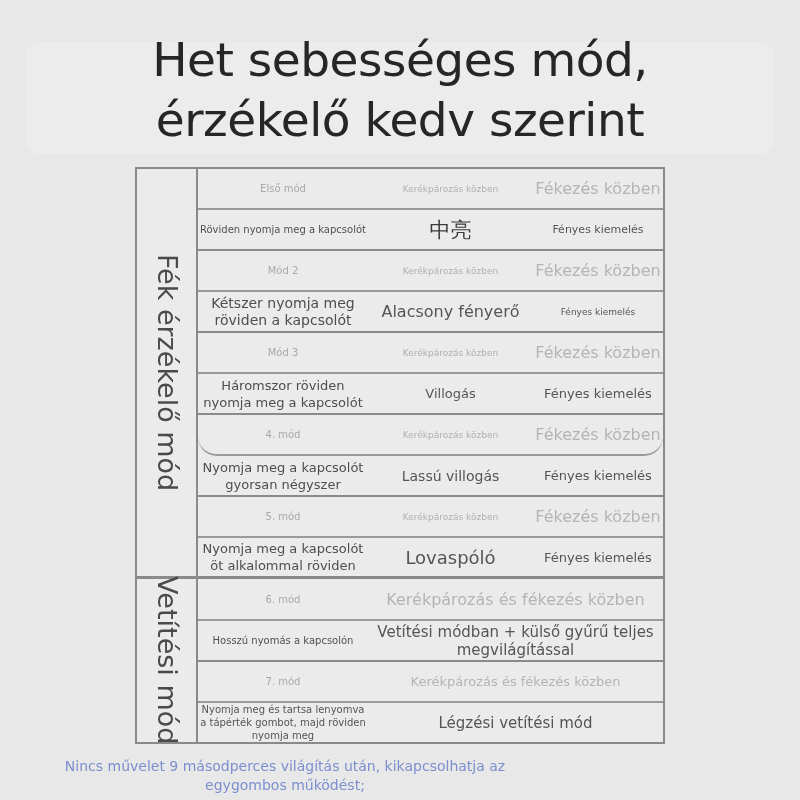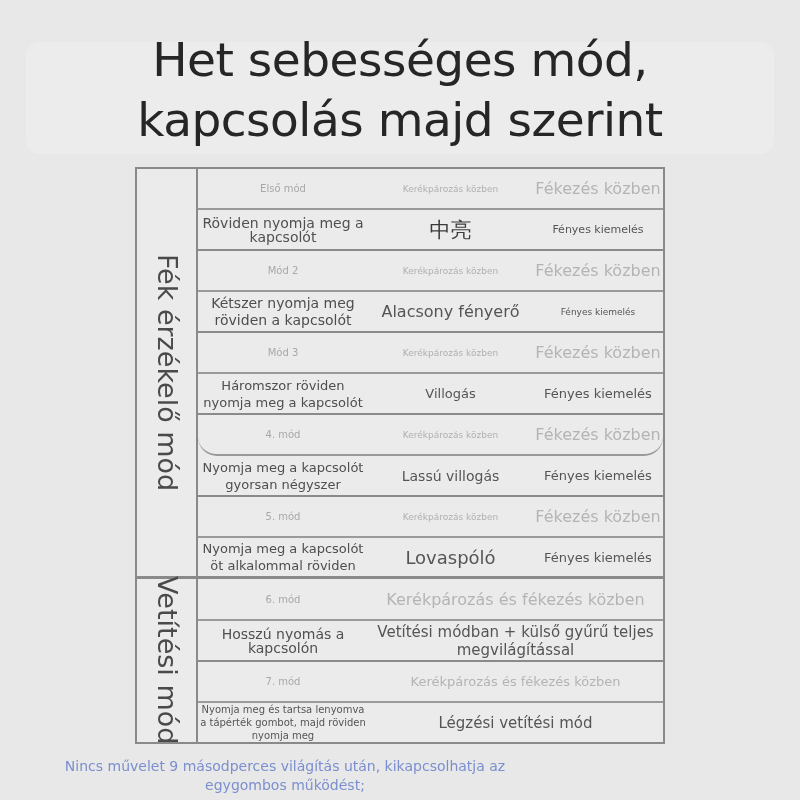--- a/index.html
+++ b/index.html
@@ -39,21 +39,21 @@
     border-bottom:2px solid #8a8a8a; box-sizing:border-box;
   }
   .row.light { border-bottom:2px solid #9a9a9a; }
   .c1 { width:170px; text-align:center; }
   .c2 { width:165px; text-align:center; }
   .c3 { width:130px; text-align:center; }
   .span23 { width:295px; text-align:center; }
   .mode { color:#a8a8a8; font-size:10px; }
   .ctx { color:#b0b0b0; font-size:9px; }
   .brake { color:#b4b4b4; font-size:16px; line-height:19px; }
-  .action { color:#505050; font-size:14px; line-height:14px; }
+  .action { color:#505050; font-size:10px; line-height:14px; }
   .action-lg { color:#4e4e4e; font-size:14px; line-height:17px; }
   .light-val { color:#3a3a3a; font-size:21px; }
   .light-med { color:#555; font-size:16px; }
   .light-sm { color:#555; font-size:13px; }
   .hi { color:#555; font-size:11px; }
   .hi-lg { color:#555; font-size:13px; }
   .hi-sm { color:#555; font-size:9px; }
   .span-grey { color:#b4b4b4; font-size:16px; }
   .span-grey-sm { color:#b4b4b4; font-size:13px; }
   .proj { color:#555; font-size:15px; }
@@ -62,21 +62,21 @@
     position:absolute; left:40px; top:757px; width:490px; text-align:center;
     color:#7b8fcf; font-size:14px; line-height:19px;
   }
 </style>
 </head>
 <body>
 
 <div class="title-bg"></div>
 <div class="title">
   <div>Het sebességes mód,</div>
-  <div>kapcsolás majd szerint</div>
+  <div>érzékelő kedv szerint</div>
 </div>
 
 <div class="tbl">
   <div class="side side1">
     <span class="side-label">Fék érzékelő mód</span>
   </div>
   <div class="side side2">
     <span class="side-label">Vetítési mód</span>
   </div>
 

